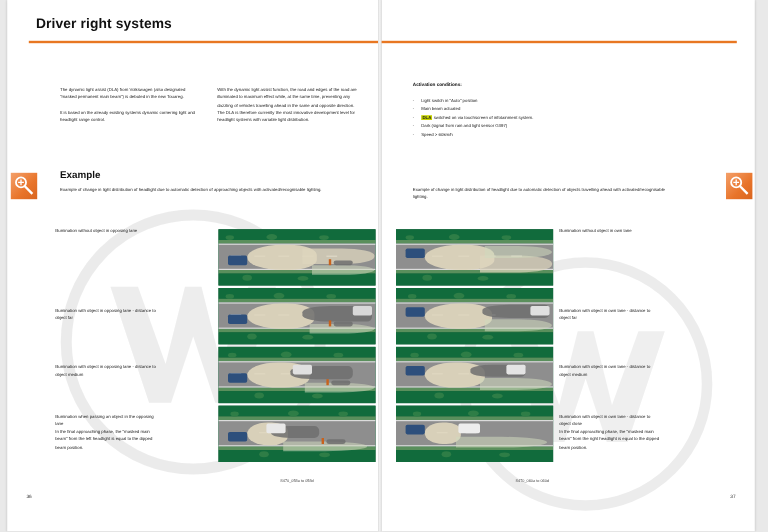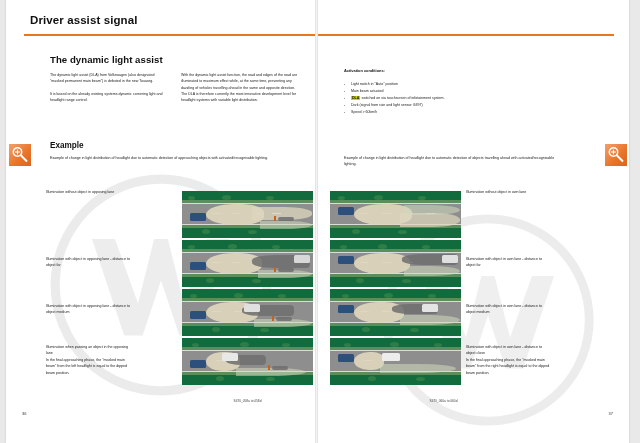--- a/index.html
+++ b/index.html
@@ -72,23 +72,22 @@
 
   <div class="page left">
 
     <div class="wm" style="left:40px;top:170px;">
       <svg width="230" height="230" viewBox="0 0 100 100">
         <circle cx="50" cy="50" r="46" fill="none" stroke="#d9d9d9" stroke-width="4"></circle>
         <path d="M20 30 L30 30 L40 58 L47 30 L53 30 L60 58 L70 30 L80 30 L66 72 L58 72 L50 48 L42 72 L34 72 Z" fill="#dcdcdc"></path>
       </svg>
     </div>
 
-    <div class="hdr-title">Driver assist signal</div>
-
-    <div class="h2" style="position:absolute;left:44px;top:54px;">The dynamic light assist</div>
+    <div class="hdr-title">Driver right systems</div>
+
 
     <div style="position:absolute;left:44px;top:72px;width:114px;">
       <p class="body-txt" style="margin:0 0 6px 0;">The dynamic light assist (DLA) from Volkswagen (also designated "masked permanent main beam") is debuted in the new Touareg.</p>
       <p class="body-txt" style="margin:0;">It is based on the already existing systems dynamic cornering light and headlight range control.</p>
     </div>
 
     <div style="position:absolute;left:175px;top:72px;width:120px;">
       <p class="body-txt" style="margin:0;">With the dynamic light assist function, the road and edges of the road are illuminated to maximum effect while, at the same time, preventing any dazzling of vehicles travelling ahead in the same and opposite direction. The DLA is therefore currently the most innovative development level for headlight systems with variable light distribution.</p>
     </div>
 

